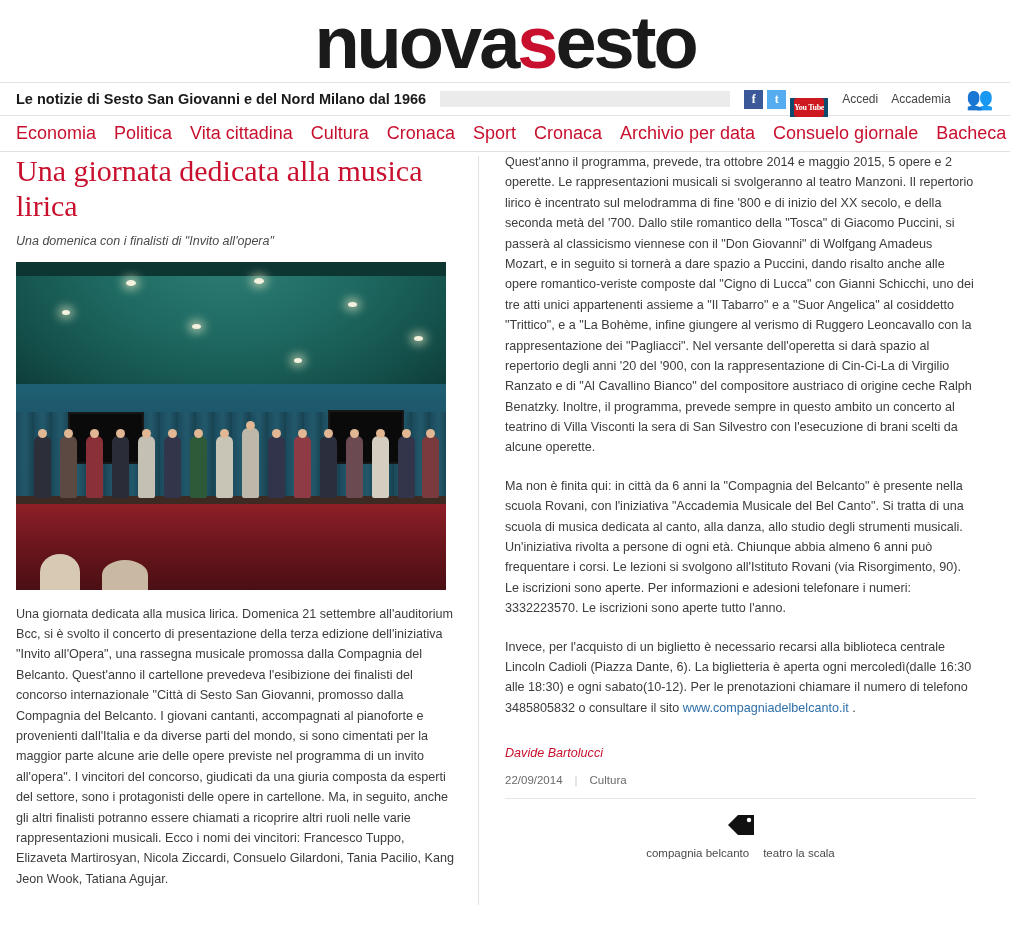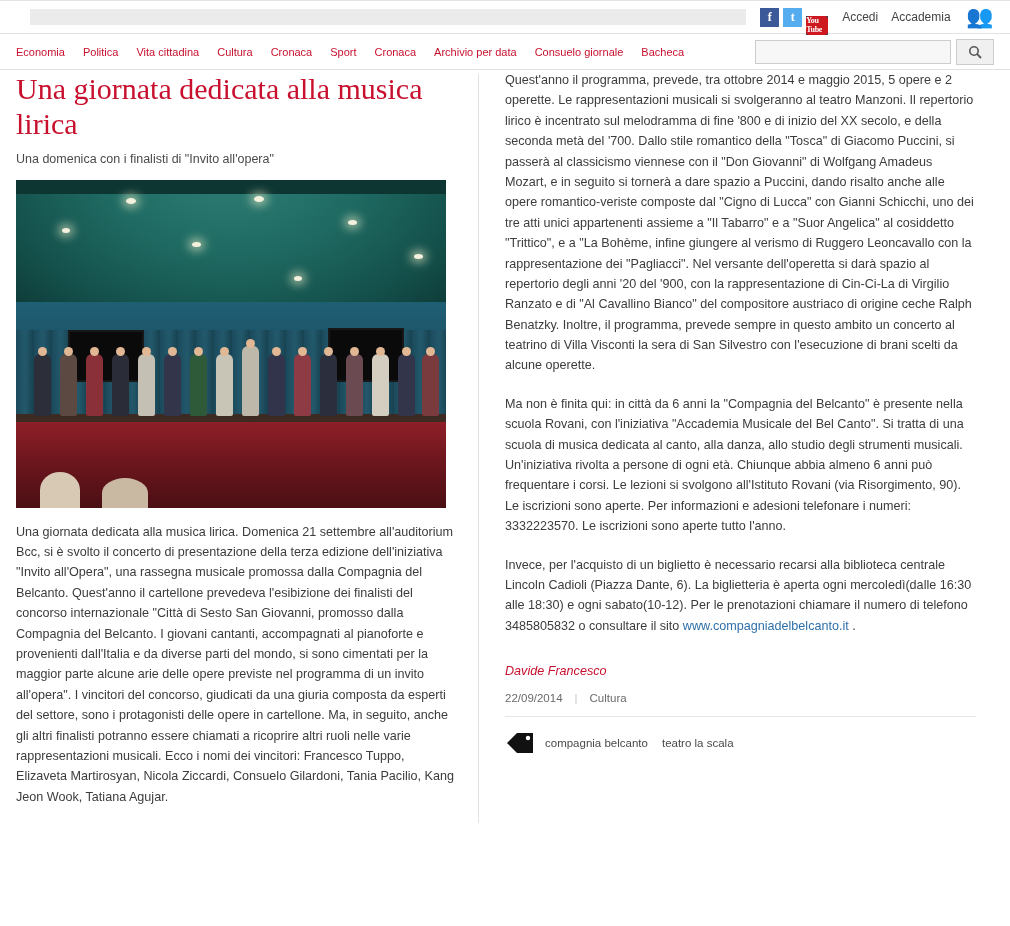--- a/index.html
+++ b/index.html
@@ -65,21 +65,21 @@
     width: 19px; height: 19px;
     display: inline-flex;
     align-items: center; justify-content: center;
     color: #fff;
     font-size: 12px;
     font-weight: bold;
     font-family: "Liberation Serif", serif;
   }
   .soc.fb { background: #3b5998; }
   .soc.tw { background: #55acee; }
-  .soc.yt { width: 22px; background: #0c4a6e; position: relative; margin-top: 16px; }
+  .soc.yt { width: 38px; background: #0c4a6e; position: relative; margin-top: 16px; }
   .yt-box {
     width: 30px; height: 19px;
     background: #cc181e;
     border-radius: 3px;
     display: flex; align-items: center; justify-content: center;
     color: #fff; font-size: 8px; font-weight: bold;
     letter-spacing: -0.3px;
   }
   .account-links {
     display: flex; gap: 13px;
@@ -94,21 +94,21 @@
   
   .navbar {
     height: 36px;
     display: flex;
     align-items: center;
     padding: 0 16px;
     border-bottom: 1px solid #e0e0e0;
     gap: 0px;
   }
   .nav-item {
-    font-size: 11px;
+    font-size: 18px;
     color: #c8102e;
     padding: 0 9px;
     white-space: nowrap;
     cursor: pointer;
   }
   .nav-item:first-child { padding-left: 0; }
   .nav-spacer { flex: 1 1 auto; }
   .search-wrap { display: flex; align-items: center; }
   .search-input {
     width: 196px;
@@ -158,20 +158,21 @@
   h1.article-title {
     font-family: "Liberation Serif", serif;
     font-size: 30px;
     line-height: 1.16;
     font-weight: normal;
     color: #c8102e;
     margin: 2px 0 10px 0;
   }
   .subtitle {
     font-size: 12.5px;
+    font-style: italic;
     color: #4a4a4a;
     margin-bottom: 14px;
   }
 
   
   .photo {
     width: 430px;
     height: 328px;
     position: relative;
     overflow: hidden;
@@ -239,33 +240,39 @@
   }
   .meta-row {
     font-size: 11.5px;
     color: #6a6a6a;
     display: flex; align-items: center; gap: 12px;
     border-bottom: 1px solid #e6e6e6;
     padding-bottom: 12px;
     margin-bottom: 14px;
   }
   .meta-sep { color: #c9c9c9; }
-  .tags-row { display:flex; align-items:center; gap:10px; }
+  .tags-row { display:flex; align-items:center; gap:10px;flex-direction:column; }
   .tag-icon { width: 30px; height: 24px; position: relative; }
   .tag-icon svg { display:block; }
   .tag-list { font-size: 11.5px; color: #4a4a4a; display:flex; gap: 14px; }
   .tag-list span { cursor: pointer; }
 </style>
 </head>
 <body>
 
 <div class="page">
 
+  <div class="masthead">
+    <div class="logo">
+      <span class="nuova">nuova</span><span class="s-red">s</span><span class="esto">esto</span>
+    </div>
+  </div>
 
   <div class="tagline-bar">
+    <div class="tagline">Le notizie di Sesto San Giovanni e del Nord Milano dal 1966</div>
     <div class="tagline-filler"></div>
     <div class="social">
       <span class="soc fb">f</span>
       <span class="soc tw">t</span>
       <span class="soc yt">
           <span class="yt-box">You Tube</span>
         </span>
     </div>
     <div class="account-links">
       <span>Accedi</span>
@@ -382,21 +389,21 @@
 
     <div class="divider"></div>
 
     <div class="col-right">
       <div class="body-text">
         <p>Quest'anno il programma, prevede, tra ottobre 2014 e maggio 2015, 5 opere e 2 operette. Le rappresentazioni musicali si svolgeranno al teatro Manzoni. Il repertorio lirico è incentrato sul melodramma di fine '800 e di inizio del XX secolo, e della seconda metà del '700. Dallo stile romantico della "Tosca" di Giacomo Puccini, si passerà al classicismo viennese con il "Don Giovanni" di Wolfgang Amadeus Mozart, e in seguito si tornerà a dare spazio a Puccini, dando risalto anche alle opere romantico-veriste composte dal "Cigno di Lucca" con Gianni Schicchi, uno dei tre atti unici appartenenti assieme a "Il Tabarro" e a "Suor Angelica" al cosiddetto "Trittico", e a "La Bohème, infine giungere al verismo di Ruggero Leoncavallo con la rappresentazione dei "Pagliacci". Nel versante dell'operetta si darà spazio al repertorio degli anni '20 del '900, con la rappresentazione di Cin-Ci-La di Virgilio Ranzato e di "Al Cavallino Bianco" del compositore austriaco di origine ceche Ralph Benatzky. Inoltre, il programma, prevede sempre in questo ambito un concerto al teatrino di Villa Visconti la sera di San Silvestro con l'esecuzione di brani scelti da alcune operette.</p>
         <p>Ma non è finita qui: in città da 6 anni la "Compagnia del Belcanto" è presente nella scuola Rovani, con l'iniziativa "Accademia Musicale del Bel Canto". Si tratta di una scuola di musica dedicata al canto, alla danza, allo studio degli strumenti musicali. Un'iniziativa rivolta a persone di ogni età. Chiunque abbia almeno 6 anni può frequentare i corsi. Le lezioni si svolgono all'Istituto Rovani (via Risorgimento, 90). Le iscrizioni sono aperte. Per informazioni e adesioni telefonare i numeri: 3332223570. Le iscrizioni sono aperte tutto l'anno.</p>
         <p><span>Invece, per l'acquisto di un biglietto è necessario recarsi alla biblioteca centrale Lincoln Cadioli (Piazza Dante, 6). La biglietteria è aperta ogni mercoledì(dalle 16:30 alle 18:30) e ogni sabato(10-12). Per le prenotazioni chiamare il numero di telefono 3485805832 o consultare il sito </span><a href="#">www.compagniadelbelcanto.it</a><span> .</span></p>
       </div>
 
-      <div class="byline">Davide Francesco</div>
+      <div class="byline">Davide Bartolucci</div>
 
       <div class="meta-row">
         <span>22/09/2014</span>
         <span class="meta-sep">|</span>
         <span>Cultura</span>
       </div>
 
       <div class="tags-row">
         <span class="tag-icon">
           <svg width="30" height="24" viewBox="0 0 30 24">

